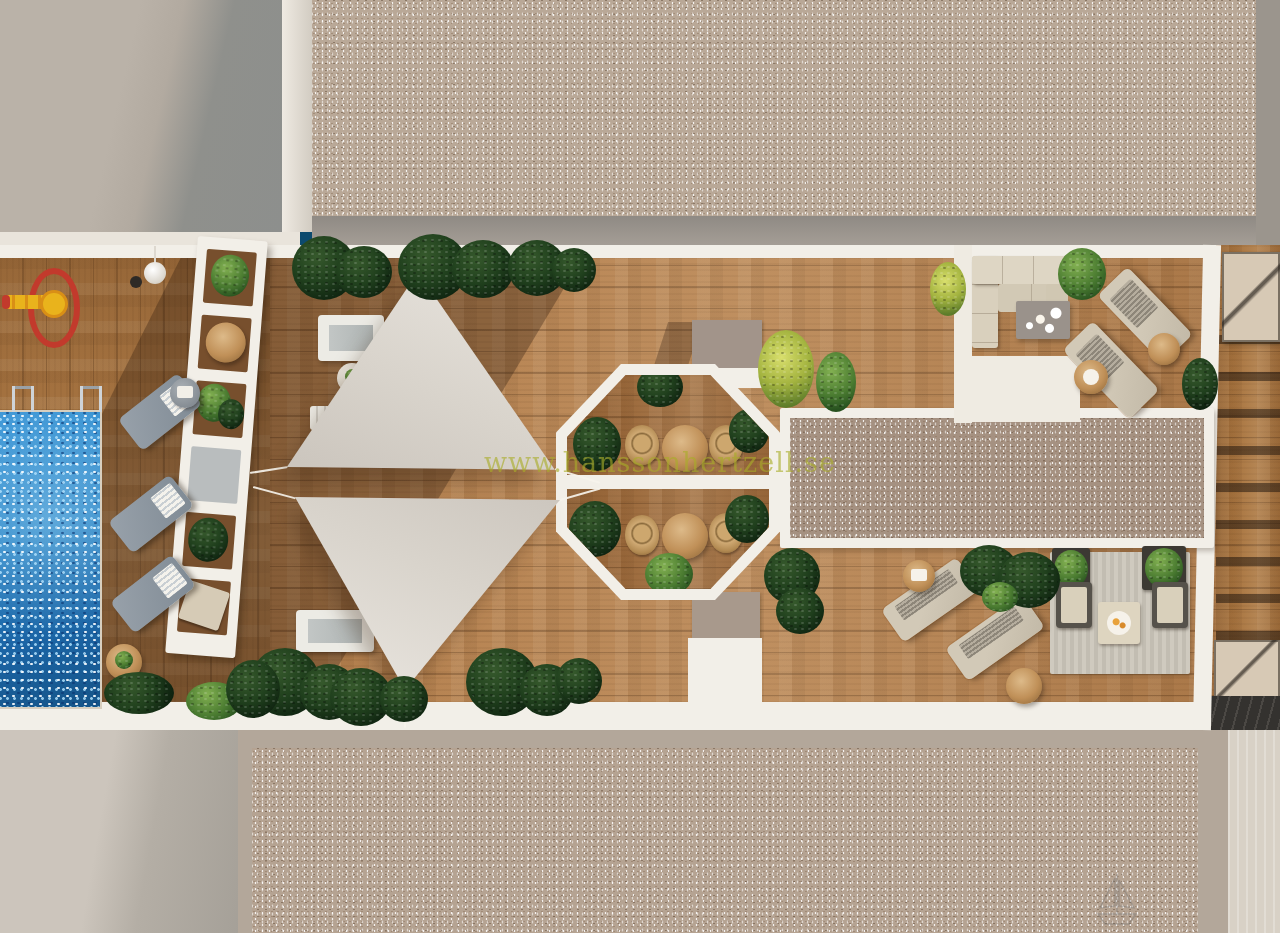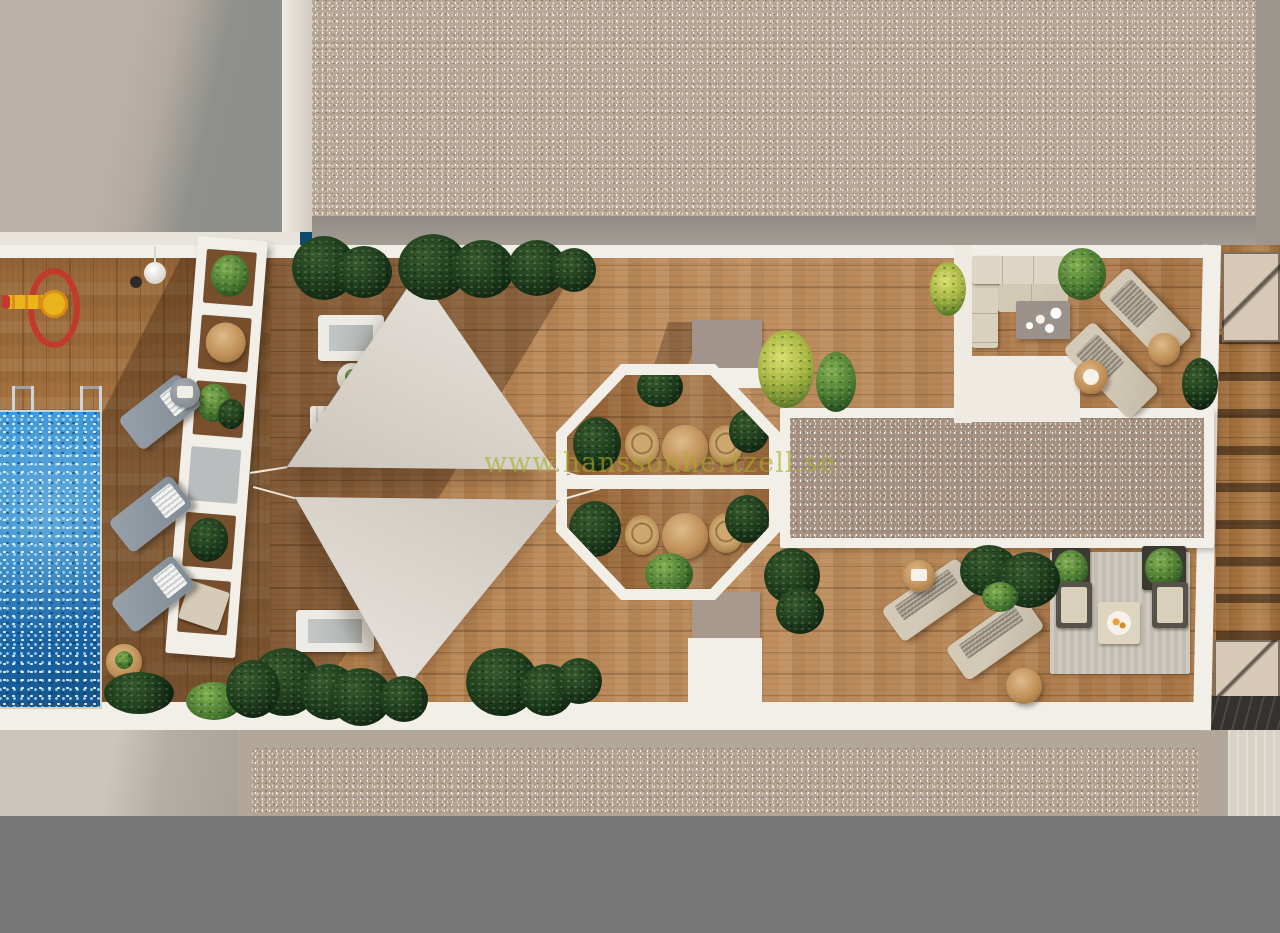--- a/index.html
+++ b/index.html
@@ -1,17 +1,17 @@
 <!DOCTYPE html>
 <html style="--wood: #b5814f; --roof: #b9a897; --white: #f2efe8; --pool: #2d86c7; --sail: #d9d4cc; --taupe: #b3a79a; --toyred: #c23a2c; --toyyellow: #e9b31c; --wm: #a9ad28;"><head>
 <meta charset="utf-8">
 <title>Rooftop terrace aerial render</title>
 <style>
   html,body{margin:0;padding:0;background:#777;}
-  #stage{position:relative;width:1280px;height:816px;overflow:hidden;background:#0c4a6e;font-family:"DejaVu Sans",sans-serif;}
+  #stage{position:relative;width:1280px;height:933px;overflow:hidden;background:#0c4a6e;font-family:"DejaVu Sans",sans-serif;}
   .abs{position:absolute;}
   .r{border-radius:50%;}
 
   
   .wood-h{
     background-color:var(--wood);
     background-image:
       linear-gradient(90deg, rgba(110,70,34,.30), rgba(0,0,0,0) 28%, rgba(255,232,200,.14) 62%, rgba(110,70,34,.16)),
       repeating-linear-gradient(180deg, rgba(0,0,0,0) 0 20px, rgba(84,52,24,.35) 20px 21.5px),
       repeating-linear-gradient(90deg, rgba(255,244,226,.07) 0 13px, rgba(97,61,28,.10) 13px 26px, rgba(255,255,255,0) 26px 41px),

